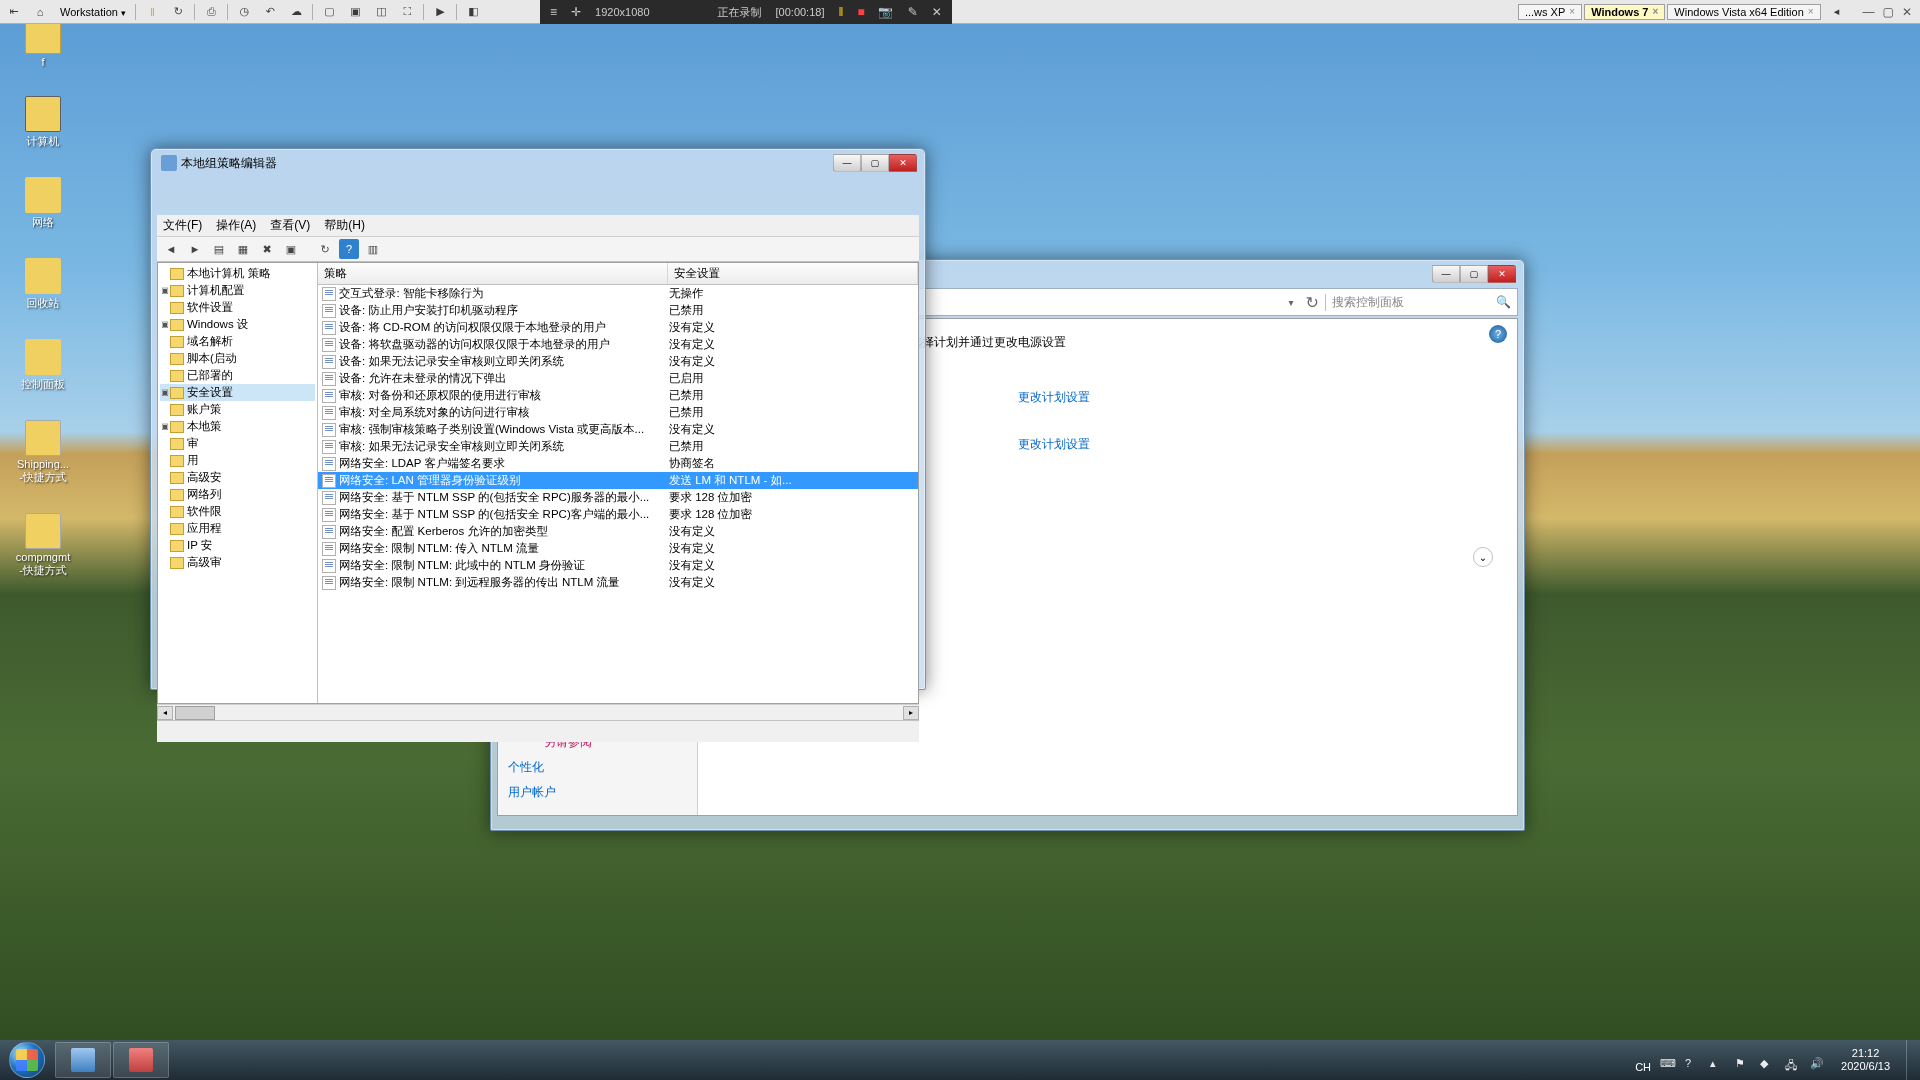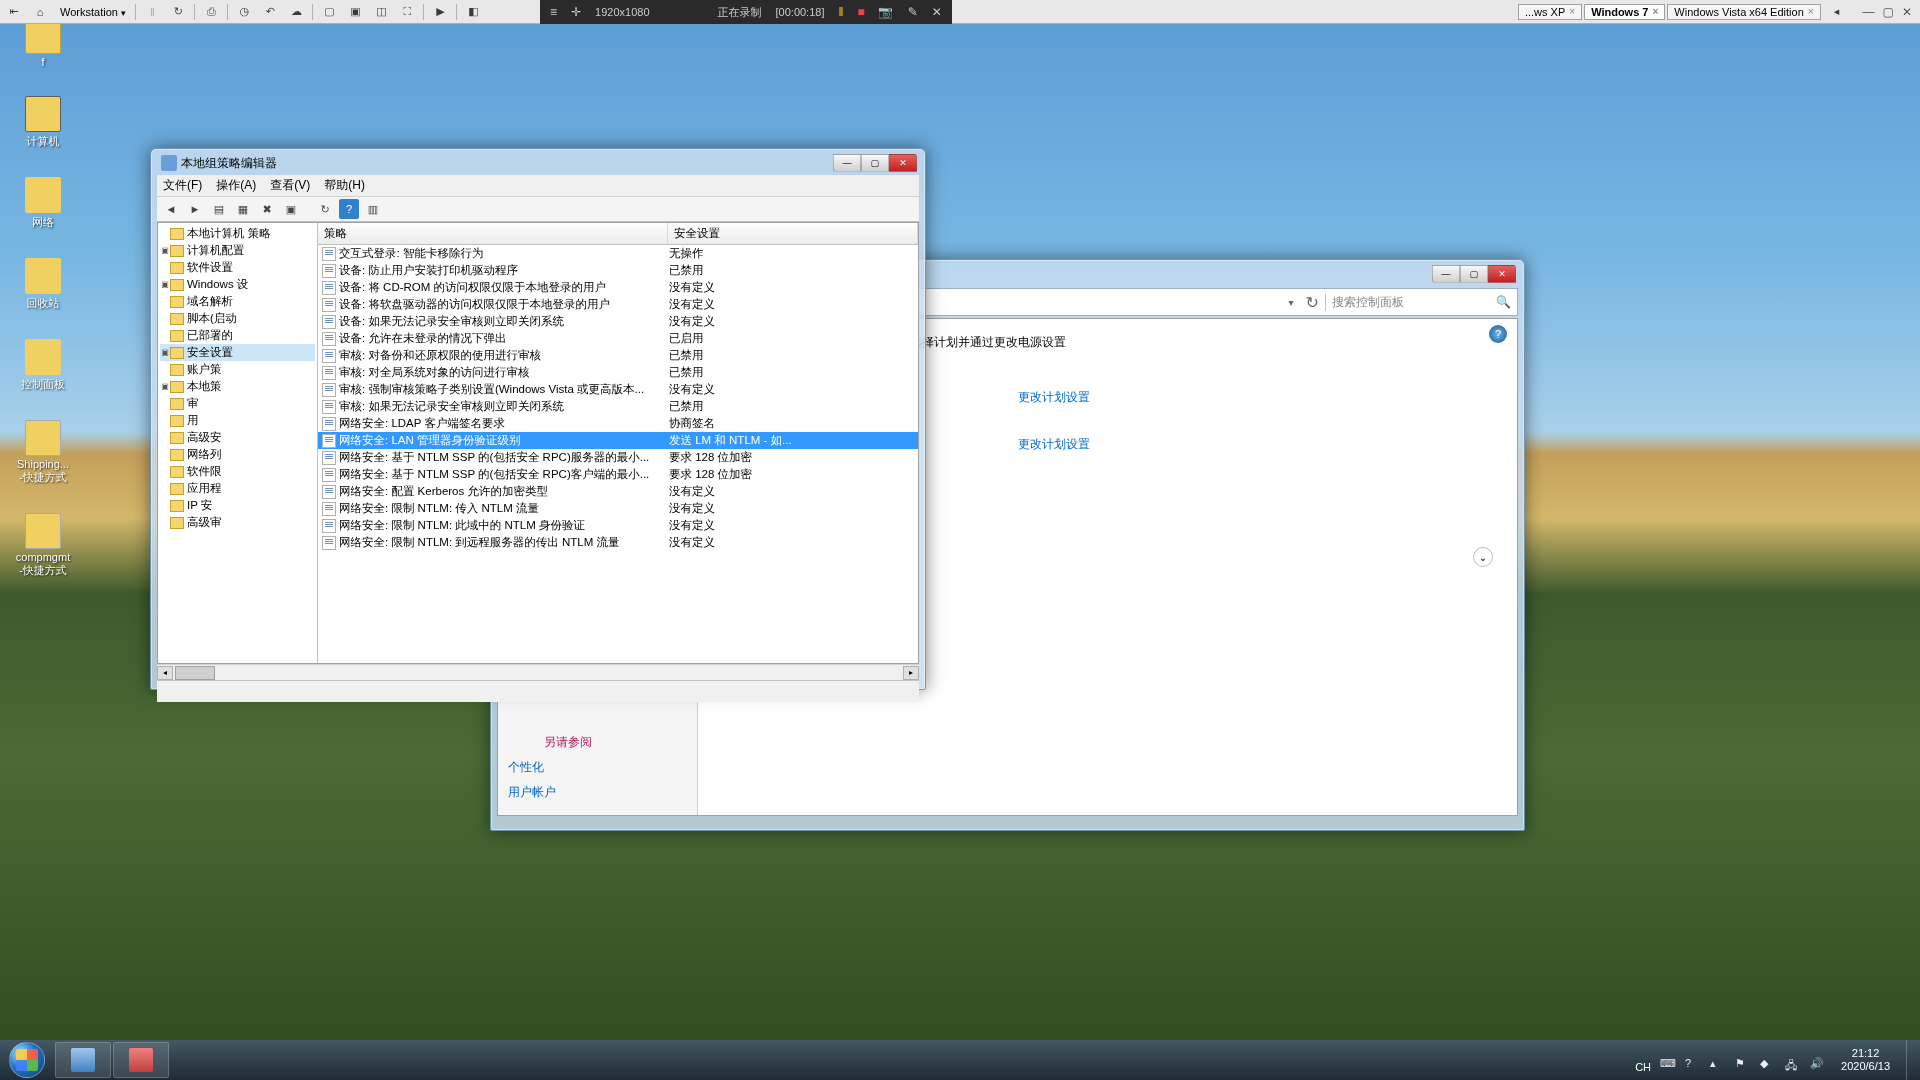--- a/index.html
+++ b/index.html
@@ -27,21 +27,21 @@
 .ico-file{background:#fff;border:1px solid #aaa;}
 
 
 .vm-toolbar { position: absolute; top: 0; left: 0; right: 0; height: 24px; background: #e8e8e8; border-bottom: 1px solid #b0b0b0; display: flex; align-items: center; padding: 0 4px; font-size: 11px; gap: 6px; z-index: 1000; }
 .vm-toolbar .btn { width: 20px; height: 18px; display: flex; align-items: center; justify-content: center; cursor: pointer; opacity: 0.75; }
 .vm-toolbar .sep { width: 1px; height: 16px; background: #b0b0b0; }
 .vm-label { padding: 0 4px; }
 .vm-dropdown::after { content: "▾"; margin-left: 3px; font-size: 9px; }
 .vm-tabs { display: flex; gap: 2px; margin-left: auto; }
 .vm-tab { background: #f5f5f5; border: 1px solid #a0a0a0; padding: 1px 6px; display: flex; align-items: center; gap: 4px; font-size: 11px; cursor: pointer; }
-.vm-tab.active { background: #ffffff; font-weight: bold; }
+.vm-tab.active { background: #fef9c3; font-weight: bold; }
 .vm-tab .close { font-size: 10px; color: #888; }
 .vm-winbtns { display: flex; gap: 8px; margin-left: 10px; margin-right: 4px; }
 .vm-winbtns span { cursor: pointer; font-size: 12px; color: #555; }
 
 
 .rec-bar { position: absolute; top: 0; left: 540px; height: 24px; background: #2a2a2a; display: flex; align-items: center; padding: 0 10px; gap: 14px; color: #ccc; font-size: 11px; z-index: 1001; }
 .rec-bar .rbtn { cursor: pointer; font-size: 12px; }
 .rec-red { color: #ff4040; }
 .rec-yellow { color: #ffcc00; }
 
@@ -57,21 +57,21 @@
 .titlebar { height: 20px; display: flex; align-items: center; padding: 0 2px 4px 4px; font-size: 12px; color: #000; }
 .titlebar .wicon { width: 16px; height: 16px; margin-right: 4px; background: #6a9ed8; border-radius: 2px; }
 .titlebar .spacer { flex: 1; }
 .winbtns { display: flex; }
 .winbtn { width: 28px; height: 18px; border: 1px solid rgba(100,100,100,0.4); background: linear-gradient(#f8f8f8, #d0d0d0); font-size: 9px; display: flex; align-items: center; justify-content: center; cursor: pointer; }
 .winbtn.close { background: linear-gradient(#e86060, #c02020); color: #fff; border-radius: 0 3px 0 0; }
 .winbtn.min { border-radius: 0 0 0 3px; }
 
 
 #gpedit { top: 148px; left: 150px; width: 776px; height: 542px; z-index: 200; }
-#gpedit .menubar { background: #f0f0f0; padding: 2px 6px; font-size: 12px; display: flex; gap: 14px; border-bottom: 1px solid #d0d0d0; }
+#gpedit .menubar { background: #f0f0f0; padding: 2px 6px; font-size: 12px; display: flex; gap: 14px; border-bottom: 1px solid #d0d0d0; margin-top: 40px; }
 #gpedit .menubar span { cursor: pointer; }
 #gpedit .toolbar2 { background: #f4f4f4; padding: 2px 4px; display: flex; gap: 4px; border-bottom: 1px solid #c0c0c0; align-items: center; }
 #gpedit .tbtn { width: 20px; height: 20px; border: 1px solid transparent; display: flex; align-items: center; justify-content: center; font-size: 11px; cursor: pointer; color: #444; }
 #gpedit .body { display: flex; background: #fff; border: 1px solid #a0a0a0; height: 442px; }
 #gpedit .tree { width: 160px; border-right: 1px solid #c0c0c0; overflow: hidden; font-size: 11.5px; padding: 2px; }
 #gpedit .tree-row { display: flex; align-items: center; white-space: nowrap; padding: 1px 0; cursor: pointer; }
 #gpedit .tree-row .tw { display: inline-block; width: 10px; text-align: center; font-size: 8px; color: #555; }
 #gpedit .tree-row .fico { width: 14px; height: 12px; background: #f5d76e; border: 1px solid #c4a030; margin-right: 3px; flex-shrink: 0; }
 #gpedit .tree-row.sel { background: #cde6f7; }
 .ind0{padding-left:0}.ind1{padding-left:12px}.ind2{padding-left:24px}.ind3{padding-left:36px}.ind4{padding-left:48px}.ind5{padding-left:60px}

